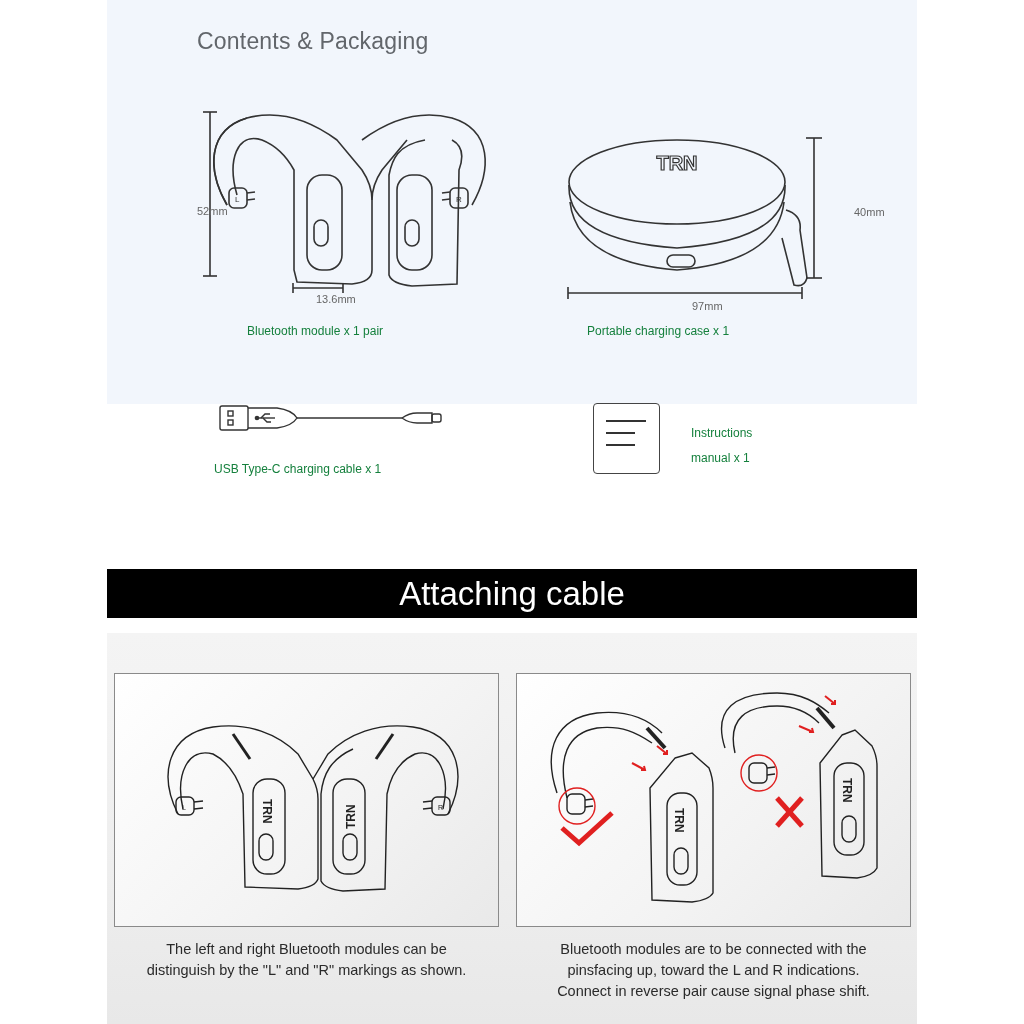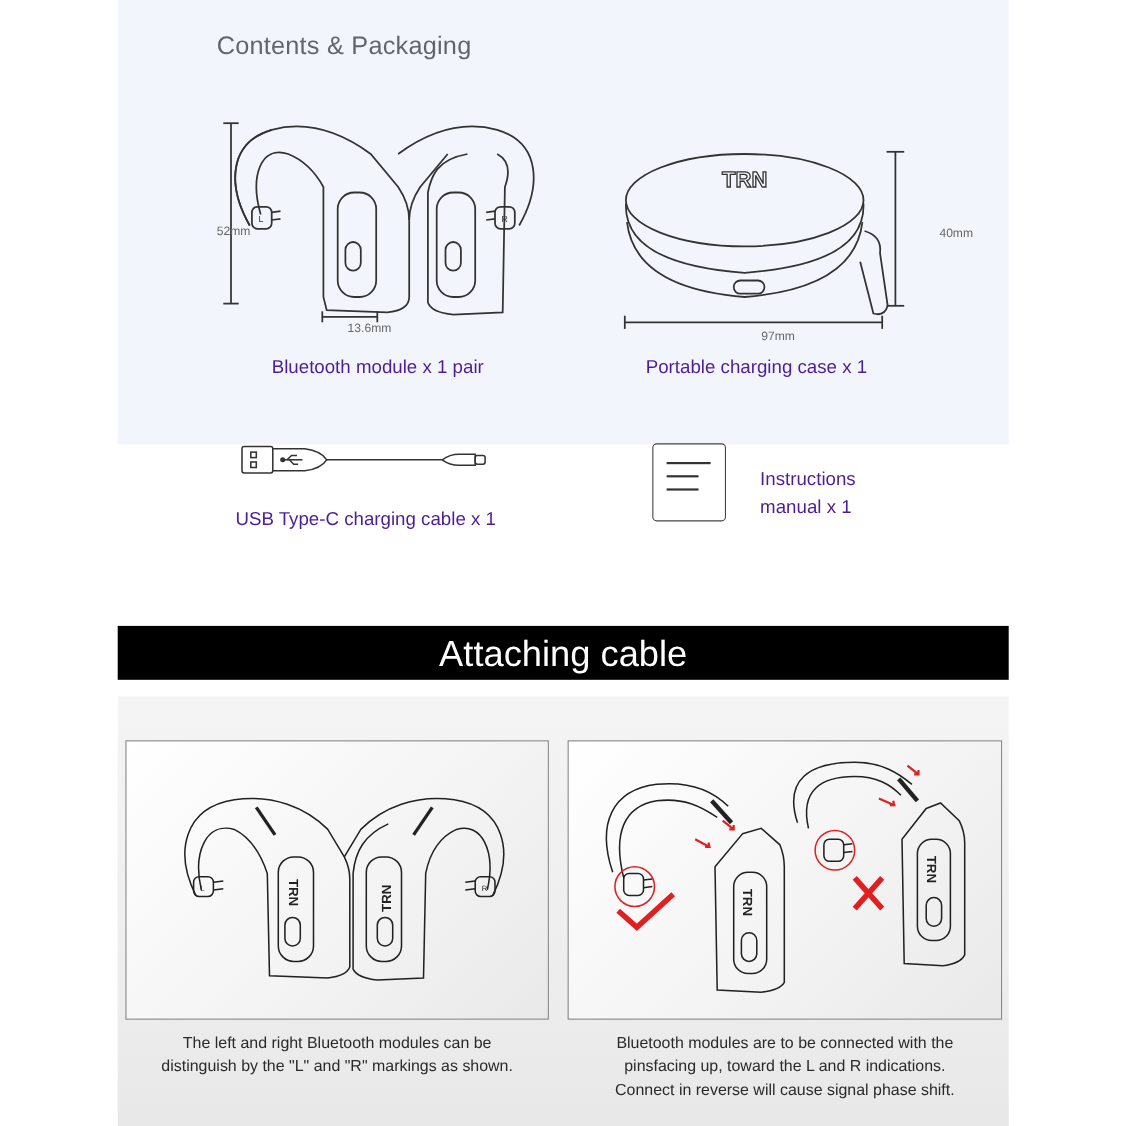--- a/index.html
+++ b/index.html
@@ -4,21 +4,21 @@
 <style>
   html, body { margin:0; padding:0; }
   body {
     width:1024px; height:1024px; background:#ffffff; position:relative; overflow:hidden;
     font-family:"Liberation Sans", sans-serif; color:#333;
   }
   .page { position:absolute; left:107px; top:0; width:810px; height:1024px; }
   .top { position:absolute; left:0; top:0; width:810px; height:404px; background:#f2f6fc; }
   .section-title { position:absolute; left:90px; top:28px; font-size:23px; color:#62666b; letter-spacing:0.2px; }
   .abs { position:absolute; }
-  .caption { position:absolute; font-size:17px; color:#4c1d95; white-space:nowrap; }
+  .caption { position:absolute; font-size:12px; color:#15803d; white-space:nowrap; }
   .dim { position:absolute; font-size:11px; color:#666;margin-left:27px; }
   .banner { position:absolute; left:0; top:569px; width:810px; height:49px; background:#000; display:flex; align-items:center; justify-content:center; }
   .banner-title { color:#fff; font-size:33px; font-family:"Liberation Sans", sans-serif; }
   .bottom { position:absolute; left:0; top:633px; width:810px; height:391px; background:linear-gradient(180deg,#f4f4f4 0%,#eeeeee 60%,#e8e8e8 100%); }
   .panel { position:absolute; border:1.5px solid #8a8a8a; background:linear-gradient(135deg,#ffffff 0%,#f3f3f3 60%,#e9e9e9 100%); box-sizing:border-box; }
   .note { position:absolute; font-size:14.5px; color:#2a2a2a; text-align:center; line-height:21px; }
   svg { overflow:visible; }
 </style>
 </head>
 <body>
@@ -191,16 +191,16 @@
           <line x1="240" y1="110" x2="265" y2="138"></line>
           <line x1="265" y1="110" x2="240" y2="138"></line>
         </g>
         <text transform="translate(138,120) rotate(90)" font-size="12" font-weight="bold" fill="#222" font-family="Liberation Sans, sans-serif">TRN</text>
         <text transform="translate(306,90) rotate(90)" font-size="12" font-weight="bold" fill="#222" font-family="Liberation Sans, sans-serif">TRN</text>
       </svg>
     </div>
     <div class="note" style="left:409px;top:306px;width:395px;">
       <div>Bluetooth modules are to be connected with the</div>
       <div>pinsfacing up, toward the L and R indications.</div>
-      <div>Connect in reverse will cause signal phase shift.</div>
+      <div>Connect in reverse pair cause signal phase shift.</div>
     </div>
   </div>
 </div>
 
 </body></html>

